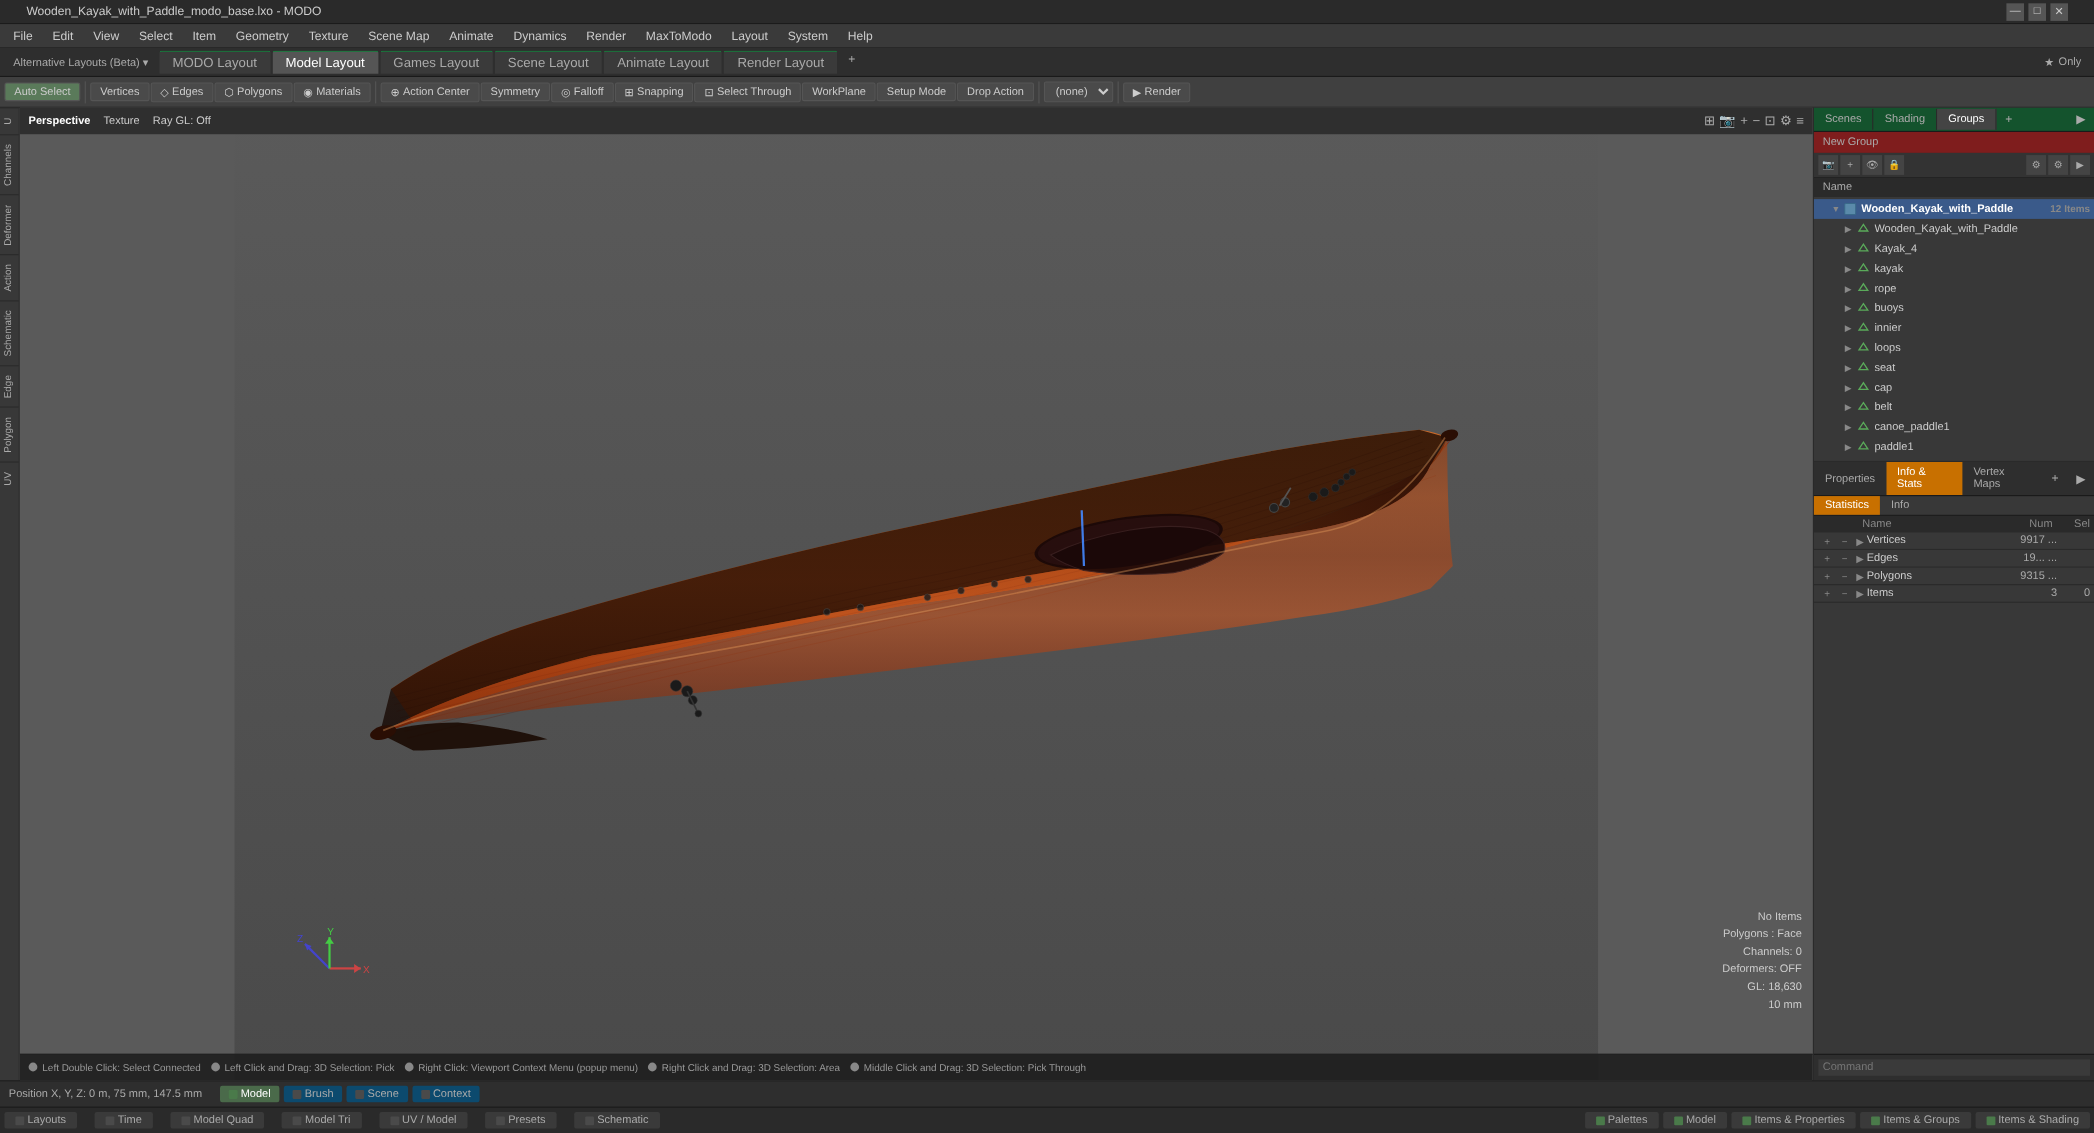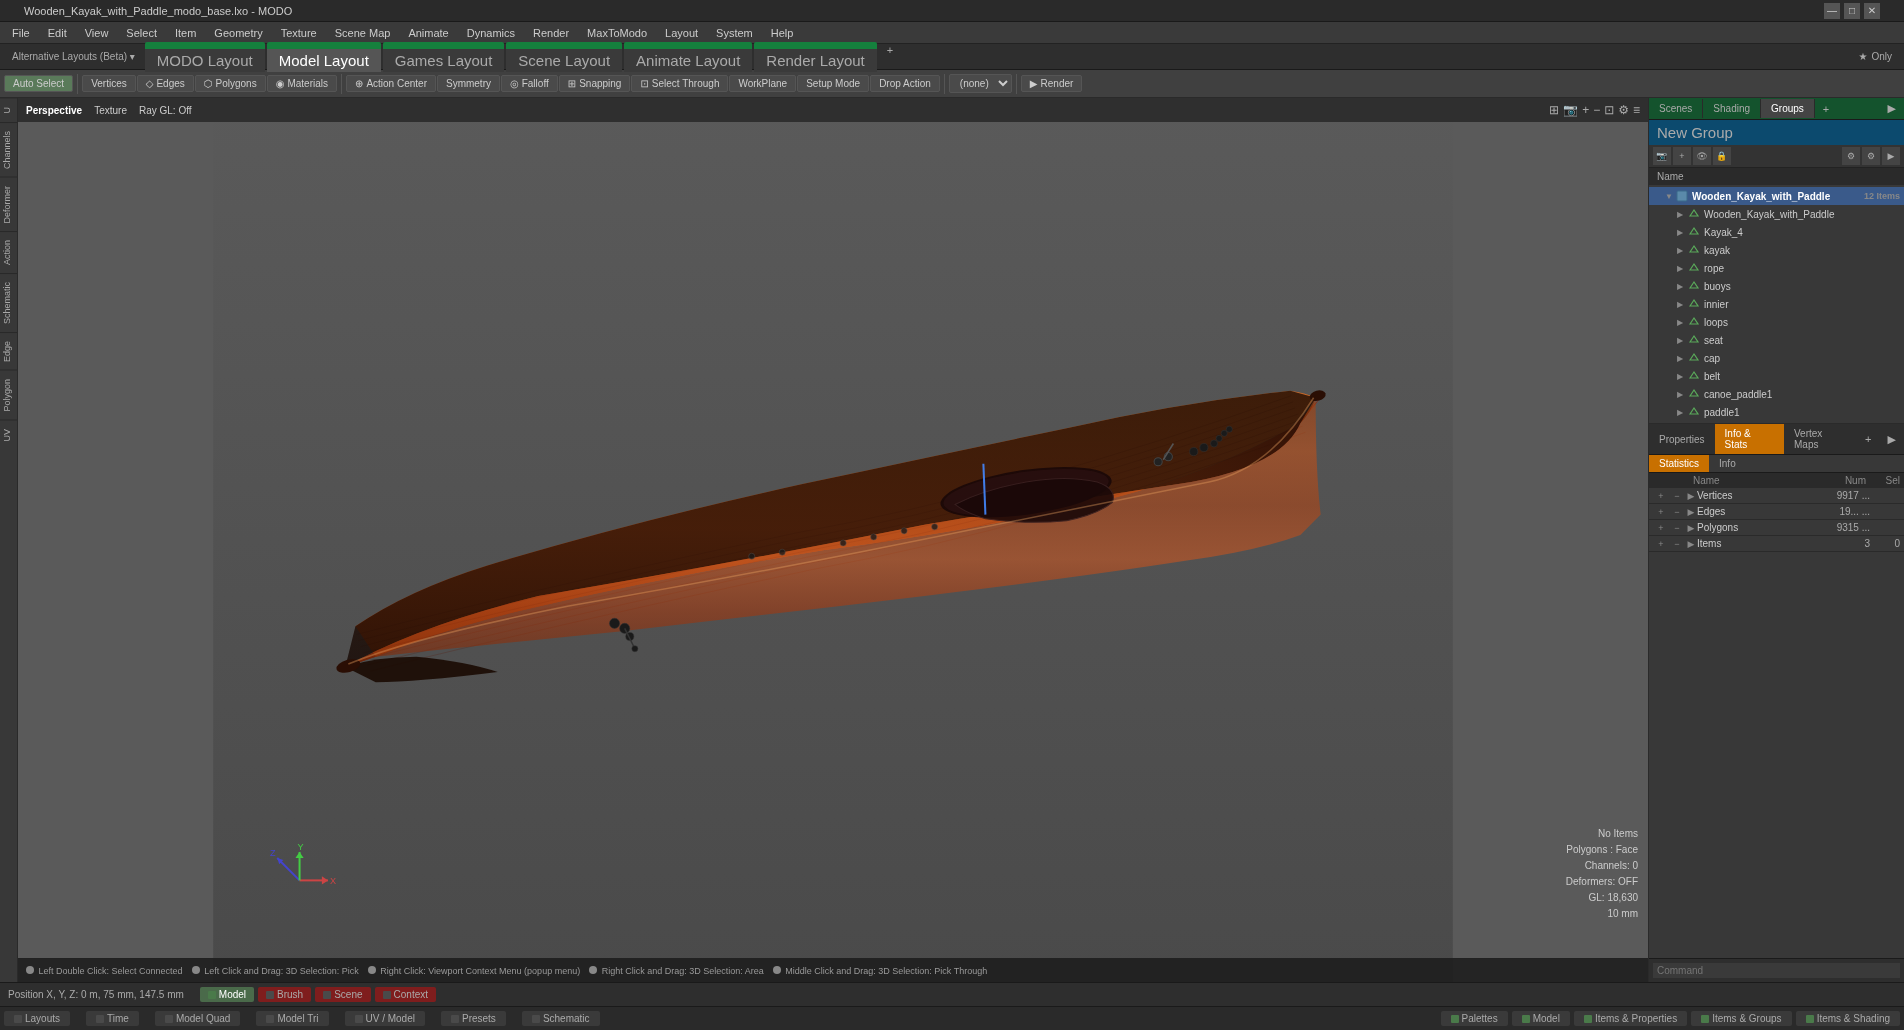--- a/index.html
+++ b/index.html
@@ -26,22 +26,22 @@
 
     
     #layout-tabs {
       width: 100%; height: 26px; background: #2e2e2e; display: flex; align-items: center;
       padding: 0 4px; gap: 2px; border-bottom: 1px solid #1a1a1a;
     }
     .layout-input-area { display: flex; align-items: center; gap: 4px; padding: 0 8px; flex: 0 0 auto; }
     .layout-input-area span { font-size: 10px; color: #aaa; }
     .layout-tabs-group { display: flex; gap: 2px; flex: 1; }
     .layout-tab {
-      padding: 3px 12px; background: #3a3a3a; color: #aaa; font-size: 15px;
-      cursor: pointer; border-top: 7px solid #15803d; border-radius: 2px 2px 0 0;
+      padding: 3px 12px; background: #3a3a3a; color: #aaa; font-size: 12px;
+      cursor: pointer; border-top: 1px solid #15803d; border-radius: 2px 2px 0 0;
     }
     .layout-tab.active { background: #555; color: #fff; }
     .layout-tab-add { padding: 2px 8px; color: #aaa; cursor: pointer; }
     .layout-tab-star { margin-left: auto; display: flex; align-items: center; gap: 4px; color: #aaa; font-size: 10px; padding-right: 8px; }
 
     
     #toolbar {
       width: 100%; height: 28px; background: #404040; display: flex; align-items: center;
       padding: 0 4px; gap: 1px; border-bottom: 1px solid #2a2a2a;
     }
@@ -109,21 +109,21 @@
       padding: 4px 10px; color: #aaa; font-size: 10px; cursor: pointer;
       border-right: 1px solid #2a2a2a;
     }
     .panel-tab.active { background: #444; color: #fff; }
     .panel-tab-add { padding: 4px 8px; color: #aaa; cursor: pointer; }
     .panel-collapse { margin-left: auto; padding: 4px 8px; color: #aaa; cursor: pointer; }
 
     
     .scene-panel { flex: 0 0 auto; min-height: 300px; border-bottom: 1px solid #2a2a2a; }
     .scene-header {
-      padding: 4px 8px; background: #0c4a6e; color: #aaa; font-size: 15px;
+      padding: 4px 8px; background: #7f1d1d; color: #aaa; font-size: 10px;
       display: flex; align-items: center; gap: 4px;
     }
     .scene-toolbar {
       display: flex; padding: 2px 4px; background: #333; gap: 2px;
       border-bottom: 1px solid #222; align-items: center;
     }
     .scene-tool-btn { 
       width: 18px; height: 18px; background: #444; border: none; color: #aaa;
       font-size: 9px; cursor: pointer; display: flex; align-items: center; justify-content: center;
     }
@@ -164,21 +164,21 @@
     .stats-name { flex: 1; }
     .stats-num { width: 50px; text-align: right; color: #aaa; }
     .stats-sel { width: 30px; text-align: right; color: #aaa; }
 
     
     #statusbar {
       width: 100%; height: 24px; background: #2e2e2e; display: flex; align-items: center;
       padding: 0 8px; gap: 8px; border-top: 1px solid #1a1a1a; font-size: 10px; color: #aaa;
     }
     .status-tab {
-      padding: 2px 8px; background: #7f1d1d; color: #aaa; font-size: 10px;
+      padding: 2px 8px; background: #0c4a6e; color: #aaa; font-size: 10px;
       cursor: pointer; border-radius: 2px; display: flex; align-items: center; gap: 3px;
     }
     .status-tab.active { background: #4a6a4a; color: #fff; }
     .status-tab-indicator { width: 8px; height: 8px; border-radius: 1px; }
 
     
     #bottombar {
       width: 100%; height: 24px; background: #2a2a2a; display: flex; align-items: center;
       padding: 0 4px; gap: 4px; border-top: 1px solid #1a1a1a; font-size: 10px;
     }

